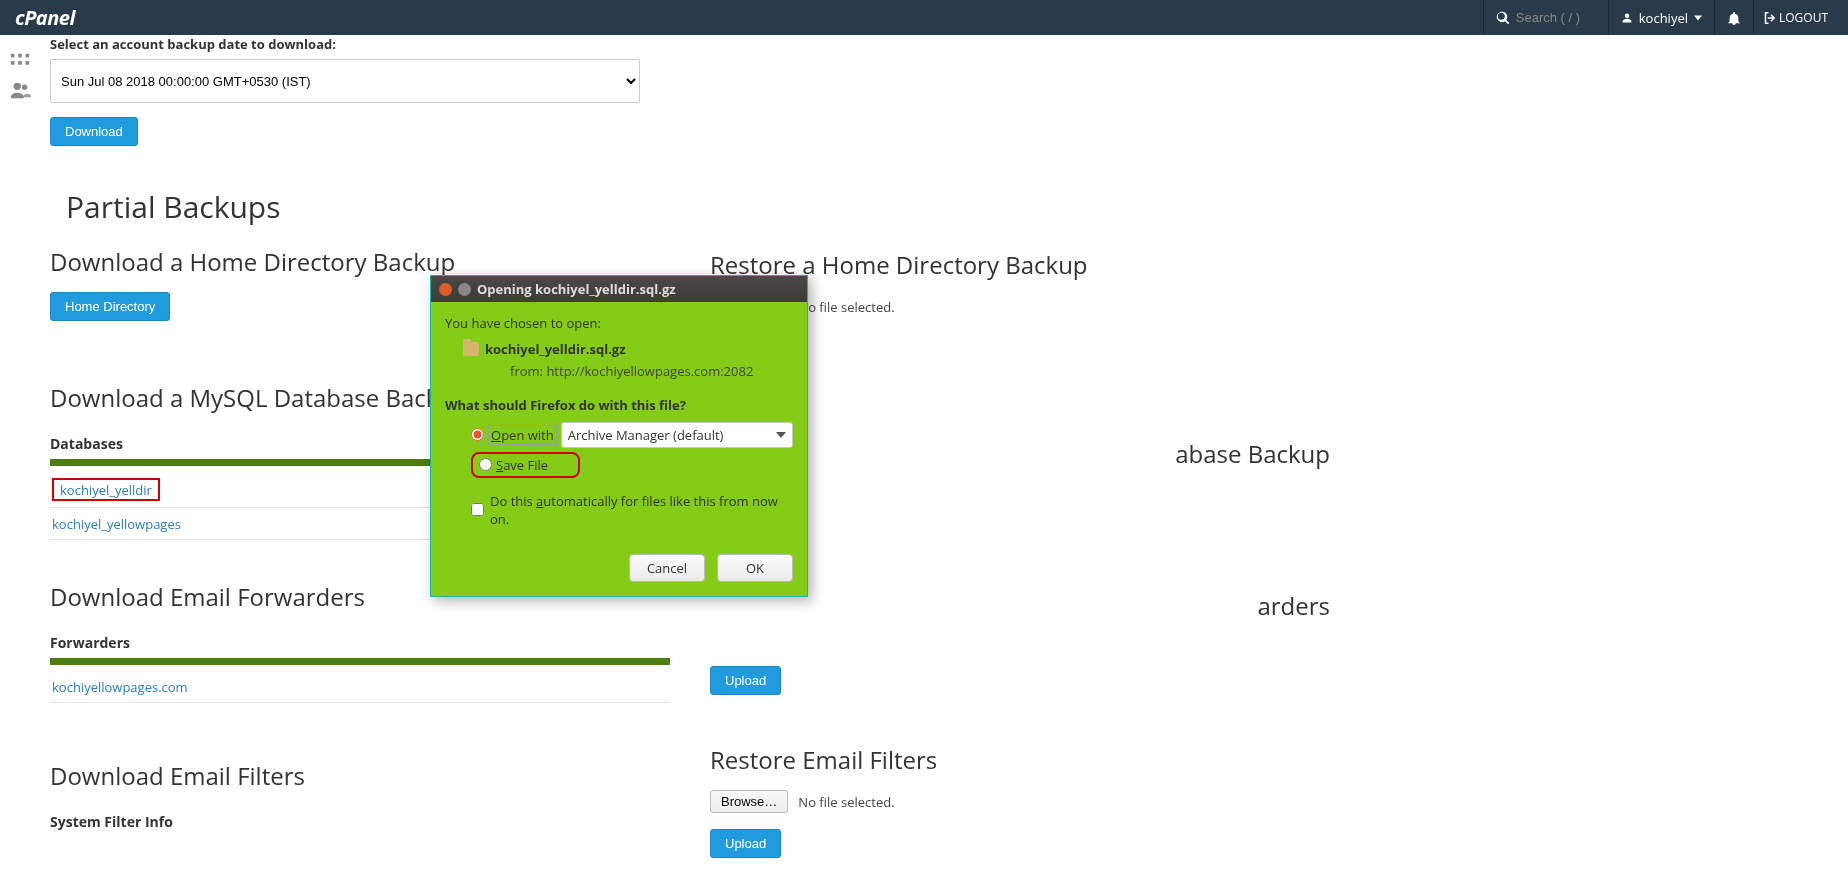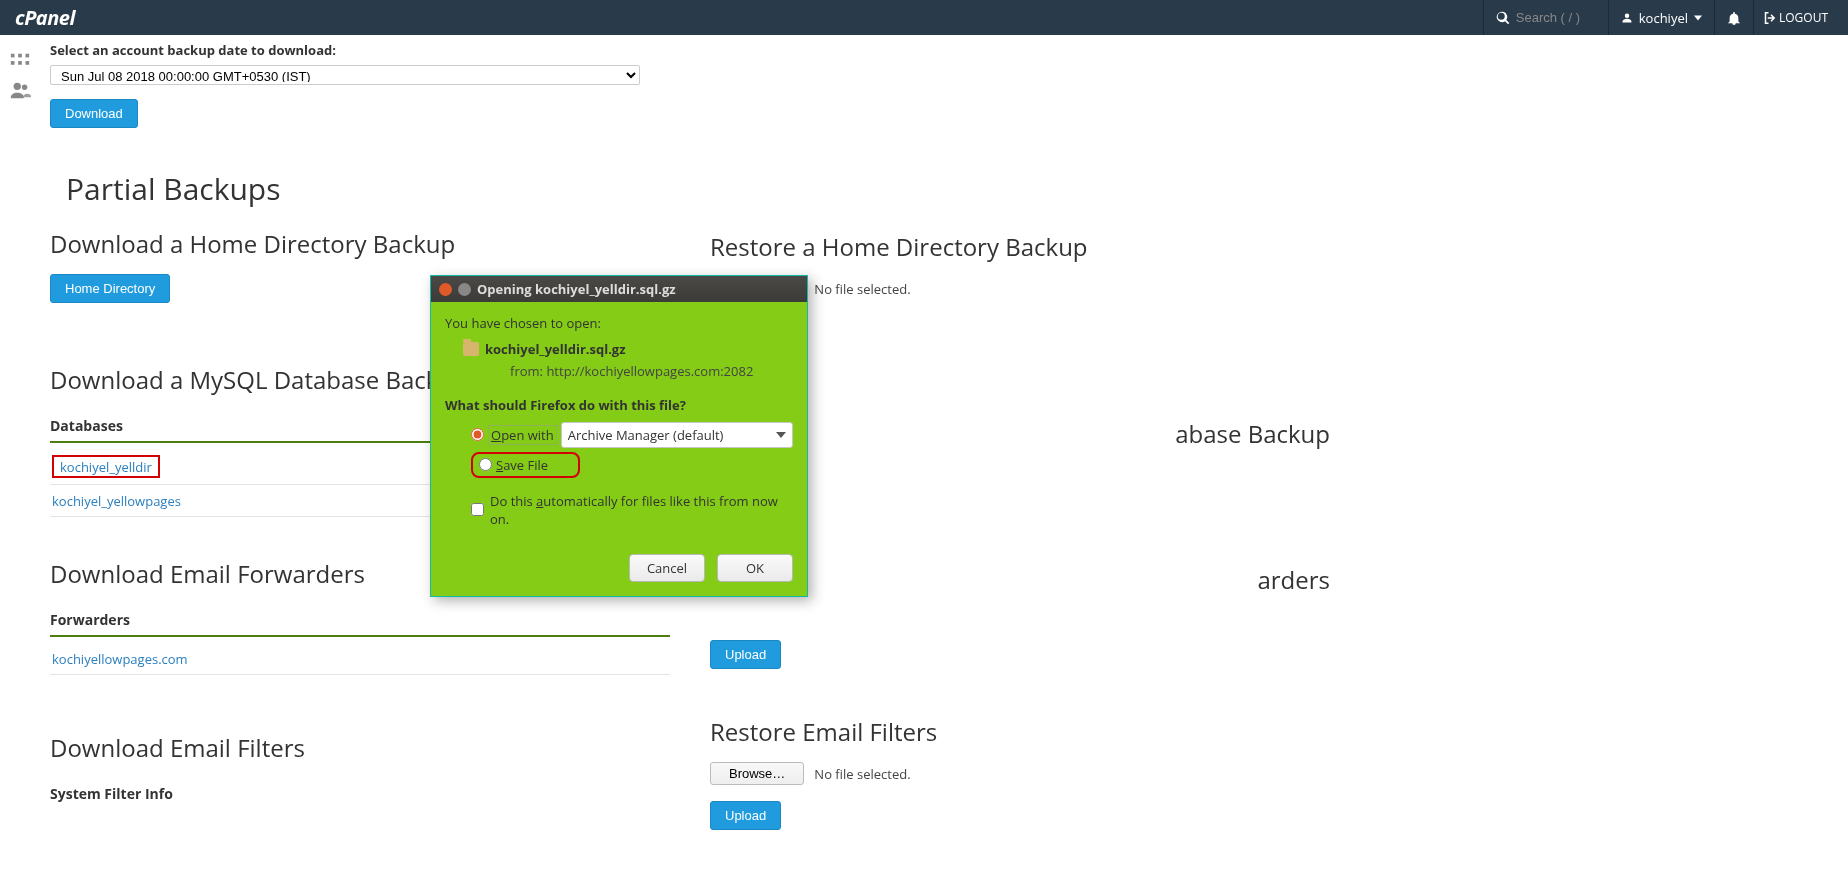--- a/index.html
+++ b/index.html
@@ -24,27 +24,27 @@
     
     .sidebar { position:fixed; left:0; top:35px; width:40px; background:#fff; padding-top:10px; }
     .sb-icon { width:28px; height:22px; margin:6px auto; display:flex; align-items:center; justify-content:center; cursor:pointer; }
     .sb-icon svg { fill:#888; width:22px; height:22px; }
     
     
     .content { margin-left:40px; padding:0 10px 40px 10px; }
     .row { display:flex; gap:40px;align-items:center; }
     .col { flex:1; max-width:620px; }
     .label-small { font-weight:700; font-size:13px; }
-    .select-box { width:100%; max-width:590px; height:20px; border:1px solid #ccc; border-radius:2px; padding:2px 6px; font-size:13px; margin-top:6px; background:#fff; }
+    .select-box { width:100%; max-width:590px; height:44px; border:1px solid #ccc; border-radius:2px; padding:2px 6px; font-size:13px; margin-top:6px; background:#fff; }
     .btn-primary { background:#1f9bde; color:#fff; border:1px solid #1a88c4; padding:6px 14px; font-size:13px; border-radius:3px; cursor:pointer; }
-    .btn-gray { background:linear-gradient(#f8f8f8,#eee); border:1px solid #bbb; padding:3px 18px; border-radius:3px; font-size:13px; cursor:pointer; }
+    .btn-gray { background:linear-gradient(#f8f8f8,#eee); border:1px solid #bbb; padding:3px 10px; border-radius:3px; font-size:13px; cursor:pointer; }
     
     h2 { font-weight:400; font-size:30px; margin:40px 0 18px 16px; color:#333; }
     h3 { font-weight:400; font-size:24px; margin:0 0 14px 0; color:#333; }
-    .sub-label { font-weight:700; font-size:14px; padding:6px 0; border-bottom:2px solid #4d7c0f; margin-bottom:6px; }
+    .sub-label { font-weight:700; font-size:14px; padding:6px 0; border-bottom:7px solid #4d7c0f; margin-bottom:6px; }
     ul.links { list-style:none; }
     ul.links li { padding:6px 2px; border-bottom:1px solid #e4e4e4; }
     ul.links a { color:#2a7fbf; text-decoration:none; font-size:13px; }
     .file-row { display:flex; align-items:center; gap:10px; font-size:13px; }
     .no-file { color:#444; }
     .red-box { border:2px solid #d20000; padding:0 6px; display:inline-block; }
     
     
     .dialog-backdrop { position:fixed; left:430px; top:275px; }
     .dialog { width:378px; background:#84cc16; border:1px solid #14b8a6; font-size:13px; color:#333; box-shadow: 4px 4px 12px rgba(0,0,0,0.3); }
@@ -117,21 +117,21 @@
     <svg viewBox="0 0 24 24">
         <circle cx="9" cy="8" r="4"></circle>
         <circle cx="17" cy="9" r="3"></circle>
         <path d="M2 20c0-3 3-5 7-5s7 2 7 5v1H2v-1z"></path>
         <path d="M15 20c0-2 2-4 5-4 2 0 4 1 4 3v1h-9z" opacity="0.8"></path>
       </svg>
   </div>
 </div>
 
 <div class="content">
-  <div style="padding-top:6px">
+  <div style="">
     <div class="label-small">Select an account backup date to download:</div>
     <select class="select-box">
       <option>Sun Jul 08 2018 00:00:00 GMT+0530 (IST)</option>
     </select>
     <div style="margin-top:14px">
       <button class="btn-primary">Download</button>
     </div>
   </div>
 
   <h2>Partial Backups</h2>

